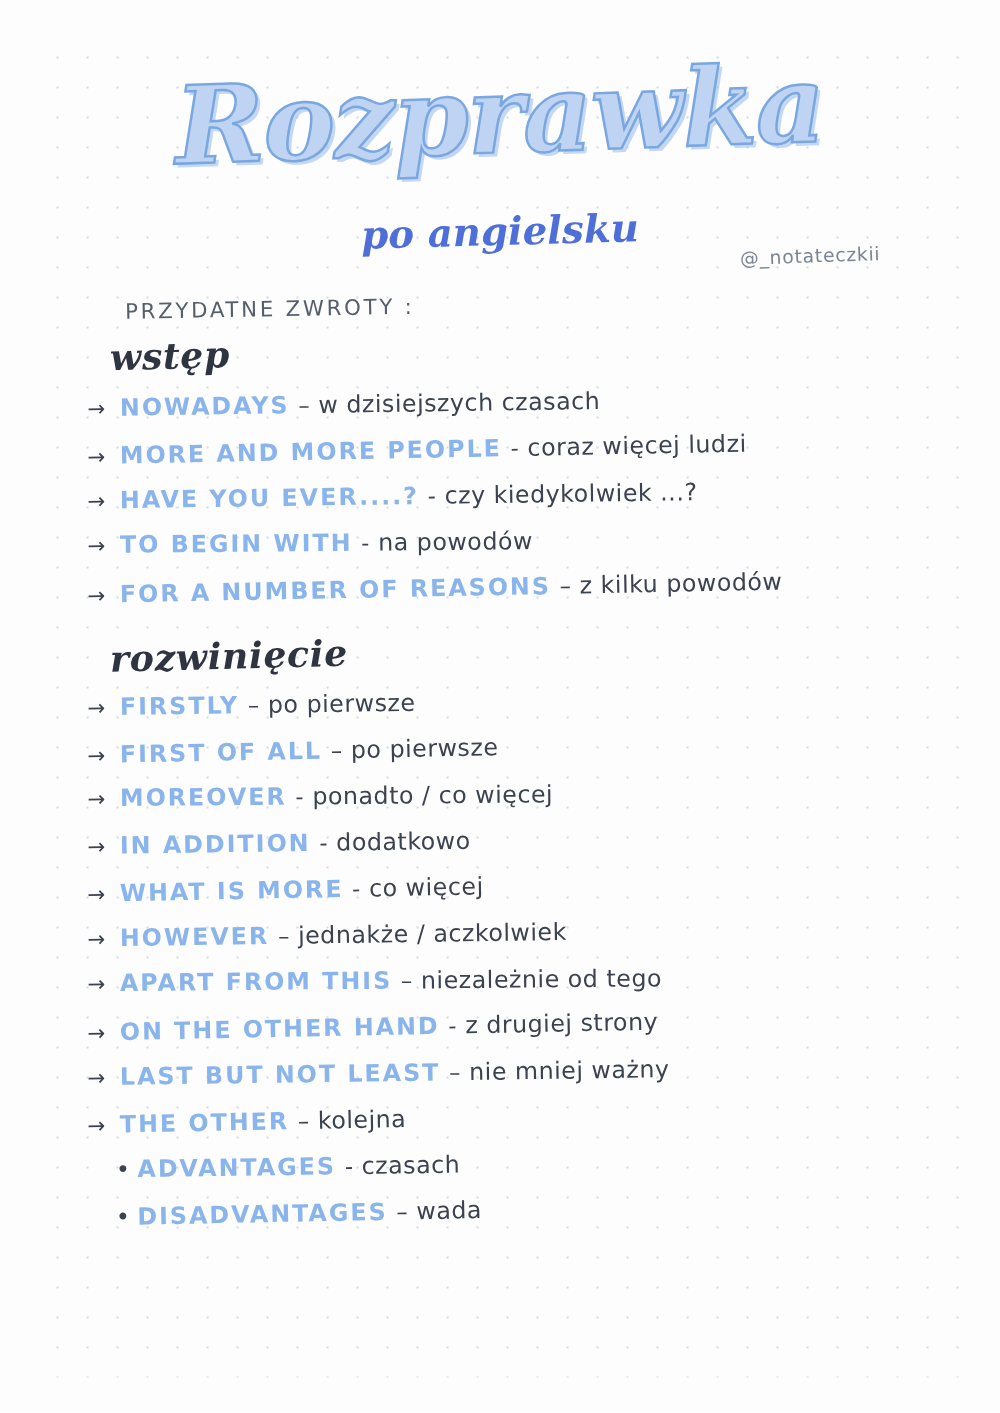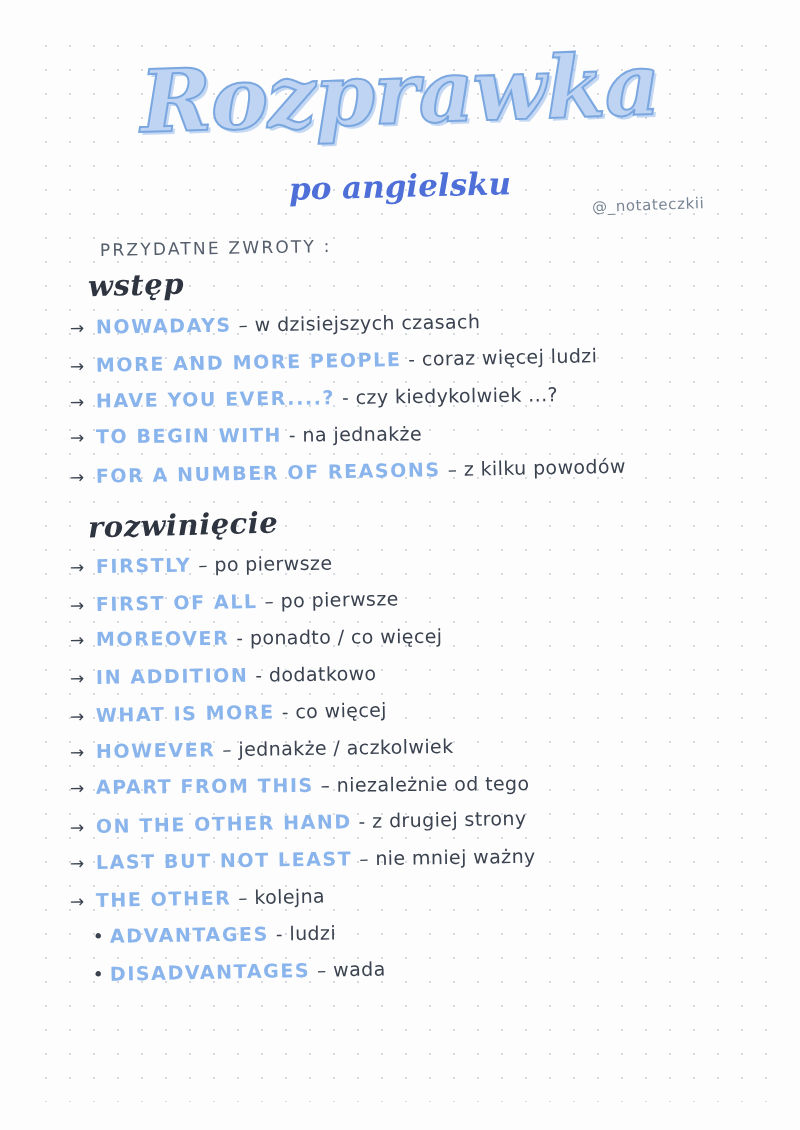--- a/index.html
+++ b/index.html
@@ -182,21 +182,21 @@
       <div class="row r1">
         <span class="bullet">→</span>
         <span class="en">HAVE YOU EVER....?</span>
         <span class="dash">-</span>
         <span class="pl">czy kiedykolwiek ...?</span>
       </div>
       <div class="row r3">
         <span class="bullet">→</span>
         <span class="en">TO BEGIN WITH</span>
         <span class="dash">-</span>
-        <span class="pl">na jednakże</span>
+        <span class="pl">na powodów</span>
       </div>
       <div class="row r2">
         <span class="bullet">→</span>
         <span class="en">FOR A NUMBER OF REASONS</span>
         <span class="dash">–</span>
         <span class="pl">z kilku powodów</span>
       </div>
     </div>
 
     <div class="heading heading-2">rozwinięcie</div>
@@ -259,21 +259,21 @@
       <div class="row r2">
         <span class="bullet">→</span>
         <span class="en">THE OTHER</span>
         <span class="dash">–</span>
         <span class="pl">kolejna</span>
       </div>
       <div class="row r1">
         <span class="bullet dot">•</span>
         <span class="en">ADVANTAGES</span>
         <span class="dash">-</span>
-        <span class="pl">ludzi</span>
+        <span class="pl">czasach</span>
       </div>
       <div class="row r2">
         <span class="bullet dot">•</span>
         <span class="en">DISADVANTAGES</span>
         <span class="dash">–</span>
         <span class="pl">wada</span>
       </div>
     </div>
 
   </div>

